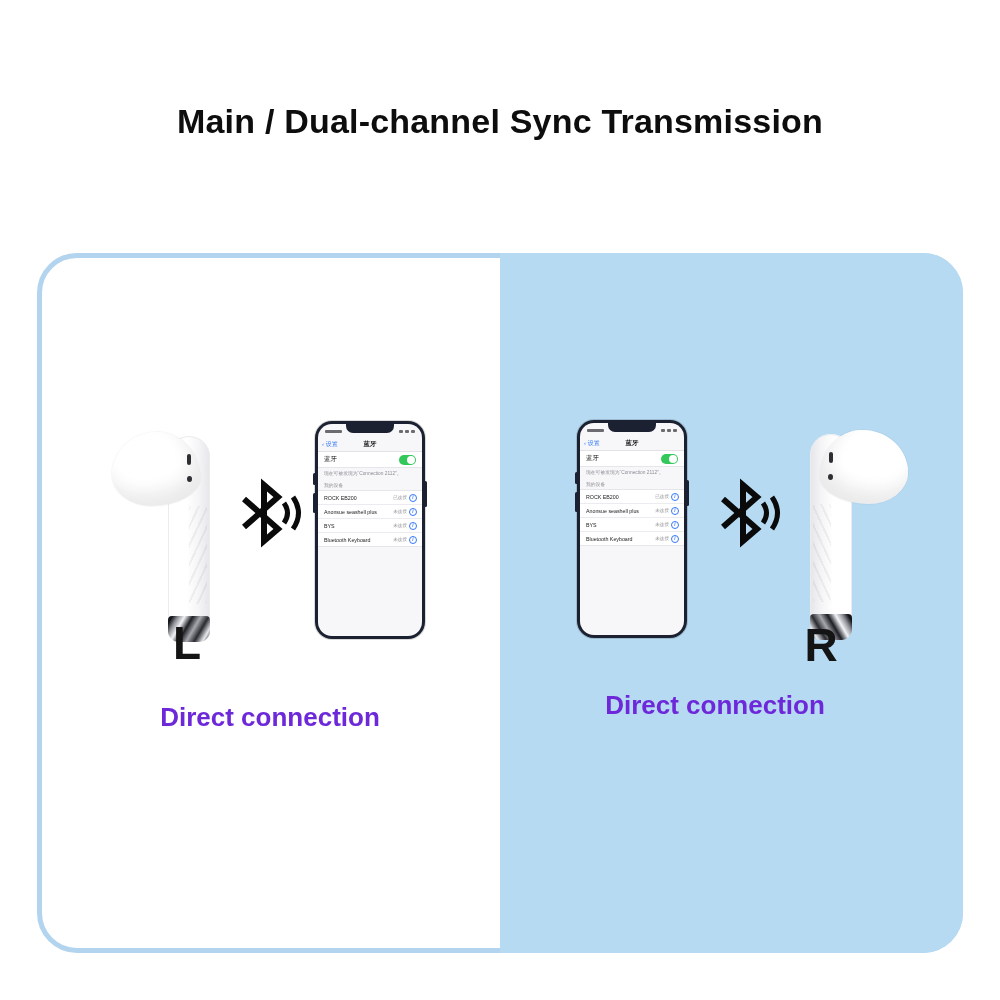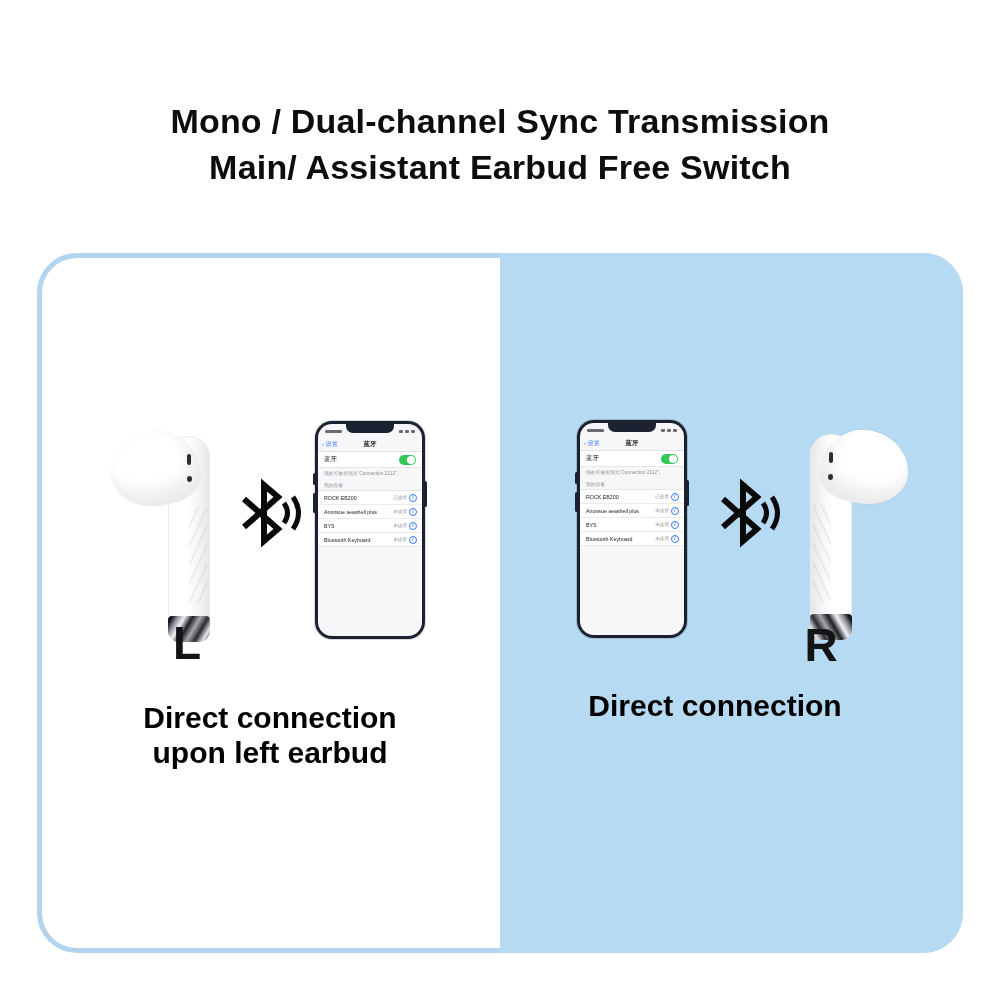--- a/index.html
+++ b/index.html
@@ -43,21 +43,21 @@
   .earbud .mic1{position:absolute;left:75px;top:36px;width:4px;height:11px;border-radius:2px;background:#2e2e33;}
   .earbud .mic2{position:absolute;left:75px;top:58px;width:5px;height:6px;border-radius:50%;background:#2e2e33;}
   .earbud .tip{
     position:absolute;left:56px;top:198px;width:42px;height:26px;
     border-radius:4px 4px 11px 11px;
     background:linear-gradient(120deg,#15151a 8%,#8e9096 18%,#f2f3f5 30%,#1d1e24 44%,#a6a8ad 58%,#2a2b31 72%,#e8e9ec 86%,#17181d 100%);
   }
   .flip{transform:scaleX(-1);}
   
   .side-label{position:absolute;font-size:46px;font-weight:800;color:#141414;width:120px;text-align:center;}
-  .caption{position:absolute;width:360px;text-align:center;font-size:30px;font-weight:700;line-height:35px;color:#000000;}
+  .caption{position:absolute;width:360px;text-align:center;font-size:26px;font-weight:700;line-height:35px;color:#6d28d9;}
   
   .bt-icon{position:absolute;width:66px;height:74px;}
   
   .phone{
     position:absolute;width:110px;height:218px;background:#1b2130;border-radius:17px;
     padding:3px;box-sizing:border-box;box-shadow:0 0 0 1px rgba(0,0,0,.15);
   }
   .phone .side-btn{position:absolute;background:#1b2130;border-radius:2px;}
   .phone .sb-l1{left:-2px;top:52px;width:3px;height:12px;}
   .phone .sb-l2{left:-2px;top:72px;width:3px;height:20px;}
@@ -96,22 +96,21 @@
   .ph-dev-row .dstatus{font-size:4.6px;color:#8e8e93;white-space:nowrap;}
   .info-i{
     width:6px;height:6px;border-radius:50%;border:1px solid #3478f6;color:#3478f6;
     font-size:4.5px;line-height:6px;text-align:center;font-style:italic;font-weight:700;
   }
 </style>
 </head>
 <body>
 
 <div class="title">
-  <div>Mono / Dual-channel Sync Transmission</div>
-  <div>Main/ Assistant Earbud Free Switch</div>
+  <div>Main / Dual-channel Sync Transmission</div>
 </div>
 
 <div class="card">
   <div class="blue-half"></div>
 
   <div class="earbud" style="left:70px;top:160px;">
     <div class="stem"></div>
     <div class="bud"></div>
     <div class="mic1"></div>
     <div class="mic2"></div>
@@ -179,21 +178,20 @@
               <span class="dstatus">未连接</span>
               <span class="info-i">i</span>
             </span>
         </div>
       </div>
     </div>
   </div>
 
   <div class="caption" style="left:48px;top:442px;">
     <div>Direct connection</div>
-    <div>upon left earbud</div>
   </div>
 
   <div class="phone" style="left:535px;top:162px;">
     <span class="side-btn sb-l1"></span>
     <span class="side-btn sb-l2"></span>
     <span class="side-btn sb-r1"></span>
     <div class="screen">
       <div class="notch"></div>
       <div class="ph-status">
         <span class="carrier"></span>

